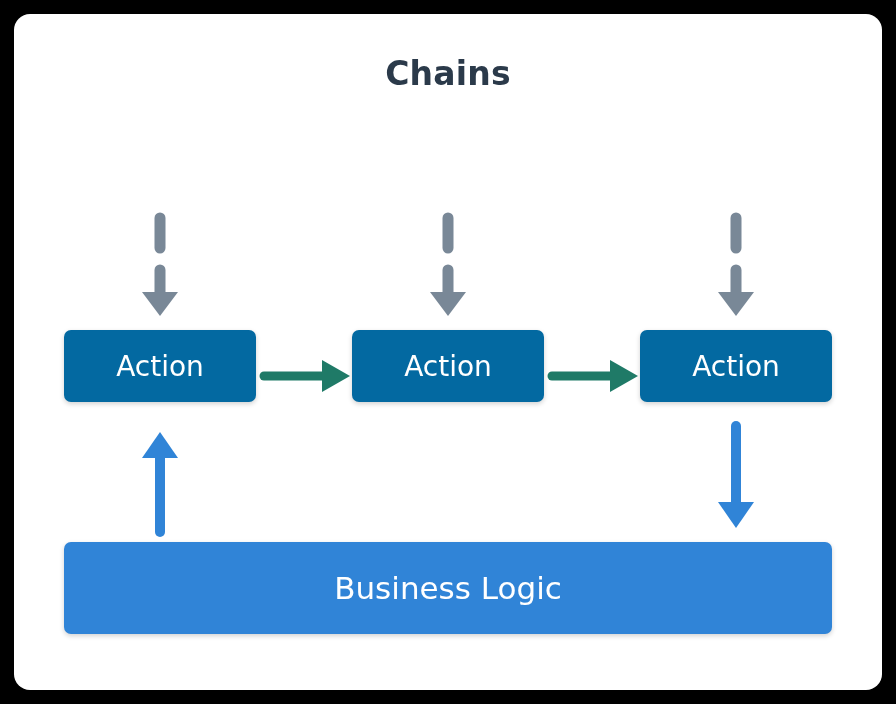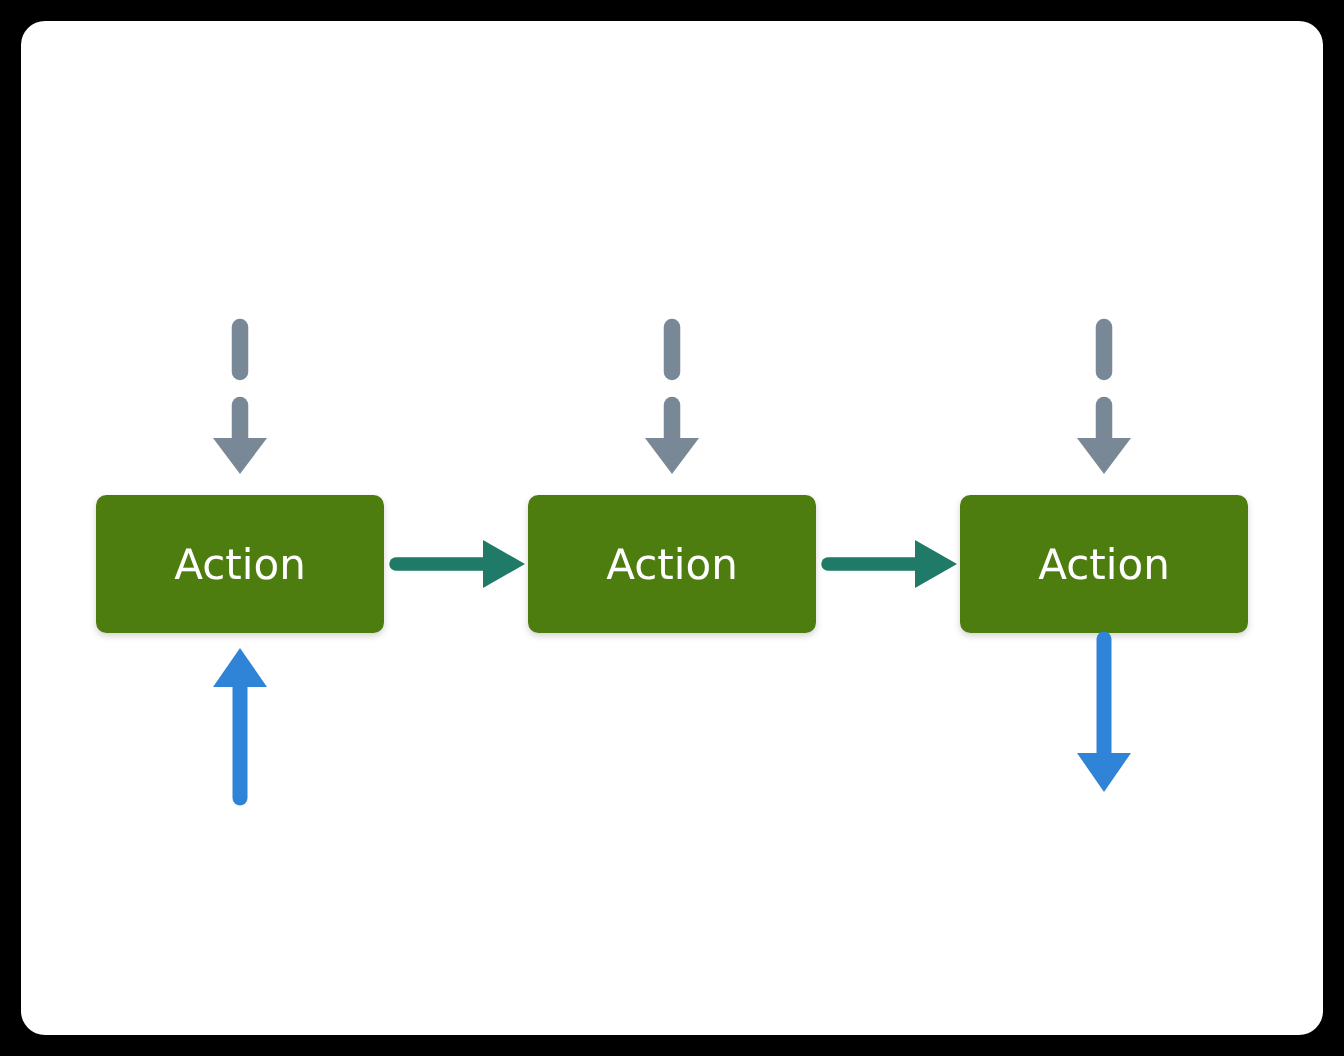--- a/index.html
+++ b/index.html
@@ -73,22 +73,22 @@
     top: 528px;
     width: 768px;
     height: 92px;
     background: #3084d7;
     font-size: 31px;
   }
 
   .action-box {
     top: 316px;
     width: 192px;
-    height: 92px;
-    background: #4d7c0f;
+    height: 72px;
+    background: #0369a1;
     font-size: 28px;
   }
   #action-1 { left: 50px; }
   #action-2 { left: 338px; }
   #action-3 { left: 626px; }
 
   
   #arrows {
     position: absolute;
     left: 0;
@@ -121,34 +121,38 @@
     fill: none;
   }
   .blue-head { fill: #3084d7; }
 </style>
 </head>
 <body>
 
 <div id="frame">
   <div id="card">
 
+    <div id="title">Chains</div>
 
 
     <div class="bar action-box" id="action-1">
       <span>Action</span>
     </div>
 
     <div class="bar action-box" id="action-2">
       <span>Action</span>
     </div>
 
     <div class="bar action-box" id="action-3">
       <span>Action</span>
     </div>
 
+    <div class="bar" id="bottom-bar">
+      <span>Business Logic</span>
+    </div>
 
     <svg id="arrows" viewBox="0 0 868 676">
 
       <g>
         <line class="dash-seg" x1="146" y1="204" x2="146" y2="234"></line>
         <line class="dash-seg" x1="146" y1="256" x2="146" y2="280"></line>
         <polygon class="gray-head" points="128,278 164,278 146,302"></polygon>
       </g>
 
       <g>

